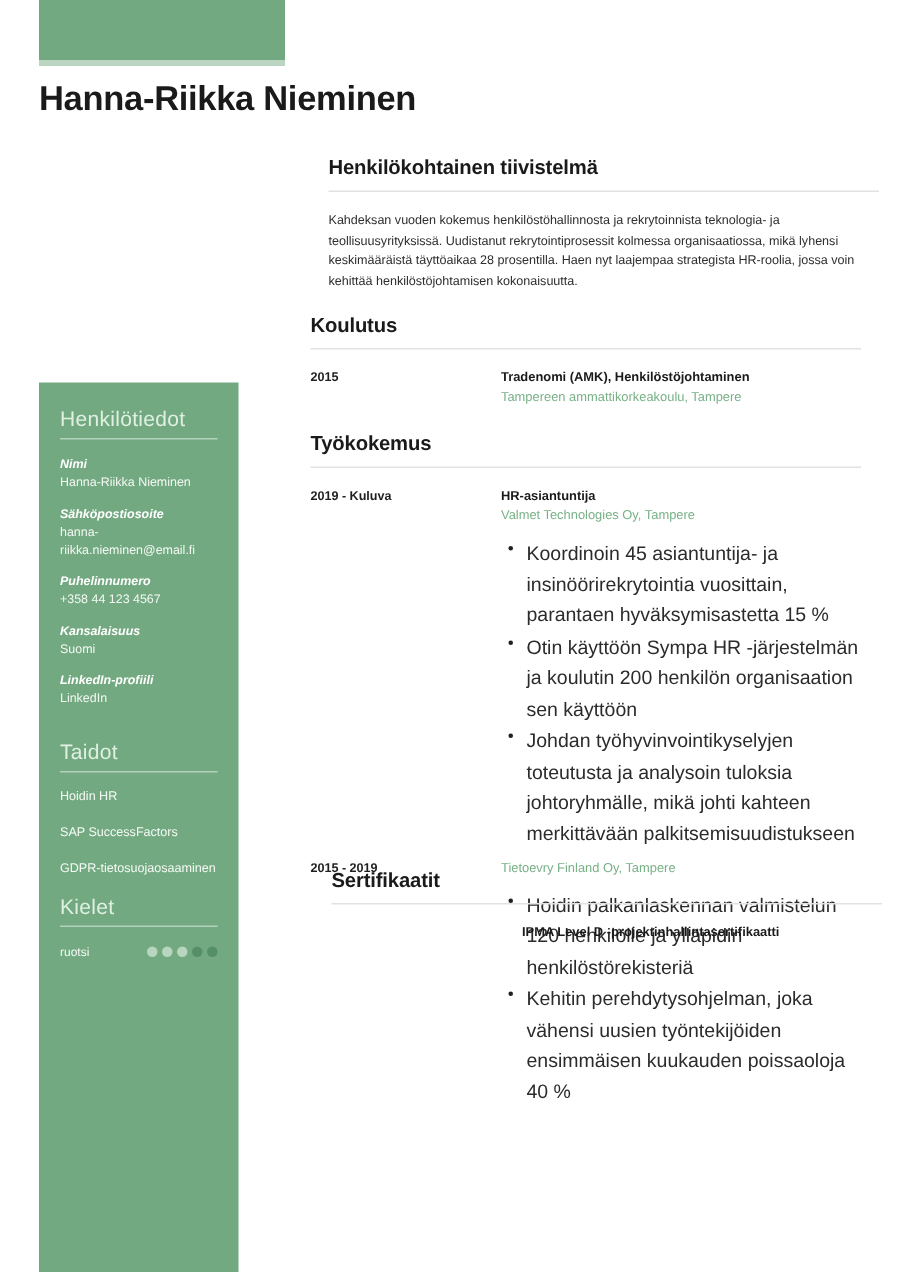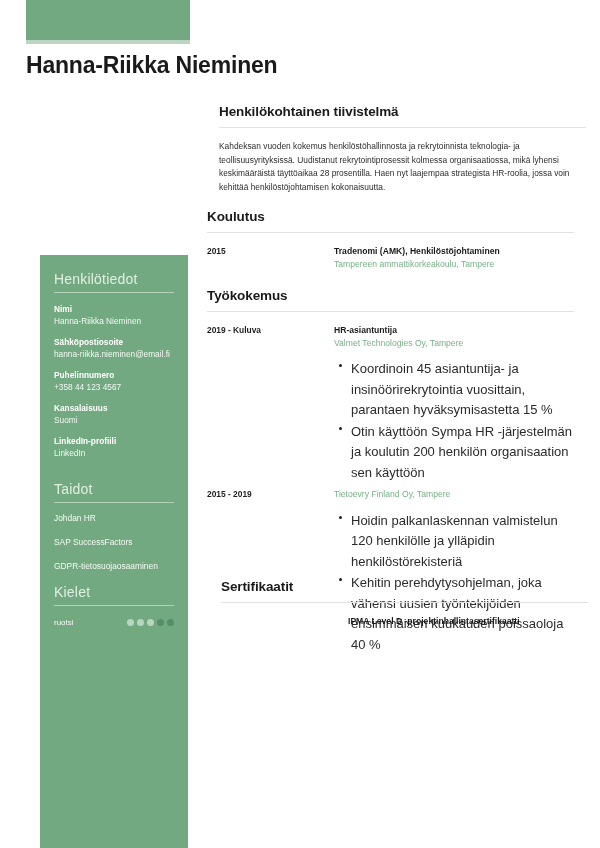--- a/index.html
+++ b/index.html
@@ -41,23 +41,23 @@
     font-size: 23px;
     font-weight: bold;
     letter-spacing: -0.2px;
     color: #1a1a1a;
     white-space: nowrap;
   }
 
   
   .sidebar {
     position: absolute;
-    left: 40px;
+    left: 26px;
     top: 255px;
-    width: 148px;
+    width: 133px;
     bottom: 0;
     background: #73a981;
     padding: 16px 14px 0 14px;
     color: #ffffff;
   }
   .sb-section-title {
     font-size: 14px;
     font-weight: normal;
     color: #dff0e3;
     letter-spacing: 0.2px;
@@ -68,20 +68,21 @@
     background: #c8e0cf;
     opacity: 0.75;
     margin-bottom: 10px;
   }
   .sb-field { margin-bottom: 9px; }
   .sb-label {
     font-size: 8.3px;
     font-weight: bold;
     color: #ffffff;
     line-height: 1.45;
+    font-style: italic;
   }
   .sb-value {
     font-size: 8.3px;
     font-weight: normal;
     color: #f2f8f3;
     line-height: 1.45;
     word-break: break-word;
   }
   .sb-gap { height: 13px; }
   .sb-skill {
@@ -233,21 +234,21 @@
       <div class="sb-label">LinkedIn-profiili</div>
       <div class="sb-value">LinkedIn</div>
     </div>
   </div>
 
   <div class="sb-gap"></div>
 
   <div>
     <div class="sb-section-title">Taidot</div>
     <div class="sb-divider"></div>
-    <div class="sb-skill">Johdan HR</div>
+    <div class="sb-skill">Hoidin HR</div>
     <div class="sb-skill">SAP SuccessFactors</div>
     <div class="sb-skill">GDPR-tietosuojaosaaminen</div>
   </div>
 
   <div>
     <div class="sb-section-title">Kielet</div>
     <div class="sb-divider"></div>
     <div class="sb-lang-row">
       <span class="sb-lang-name">ruotsi</span>
       <span class="sb-dots">
@@ -287,20 +288,21 @@
     <div class="section-rule"></div>
 
     <div class="entry">
       <div class="entry-date">2019 - Kuluva</div>
       <div class="entry-body">
         <div class="entry-role">HR-asiantuntija</div>
         <div class="entry-org">Valmet Technologies Oy, Tampere</div>
         <ul class="entry-bullets">
           <li>Koordinoin 45 asiantuntija- ja insinöörirekrytointia vuosittain, parantaen hyväksymisastetta 15 %</li>
           <li>Otin käyttöön Sympa HR -järjestelmän ja koulutin 200 henkilön organisaation sen käyttöön</li>
+          <li>Johdan työhyvinvointikyselyjen toteutusta ja analysoin tuloksia johtoryhmälle, mikä johti kahteen merkittävään palkitsemisuudistukseen</li>
         </ul>
       </div>
     </div>
 
     <div class="entry">
       <div class="entry-date">2015 - 2019</div>
       <div class="entry-body">
         <div class="entry-org">Tietoevry Finland Oy, Tampere</div>
         <ul class="entry-bullets">
           <li>Hoidin palkanlaskennan valmistelun 120 henkilölle ja ylläpidin henkilöstörekisteriä</li>

